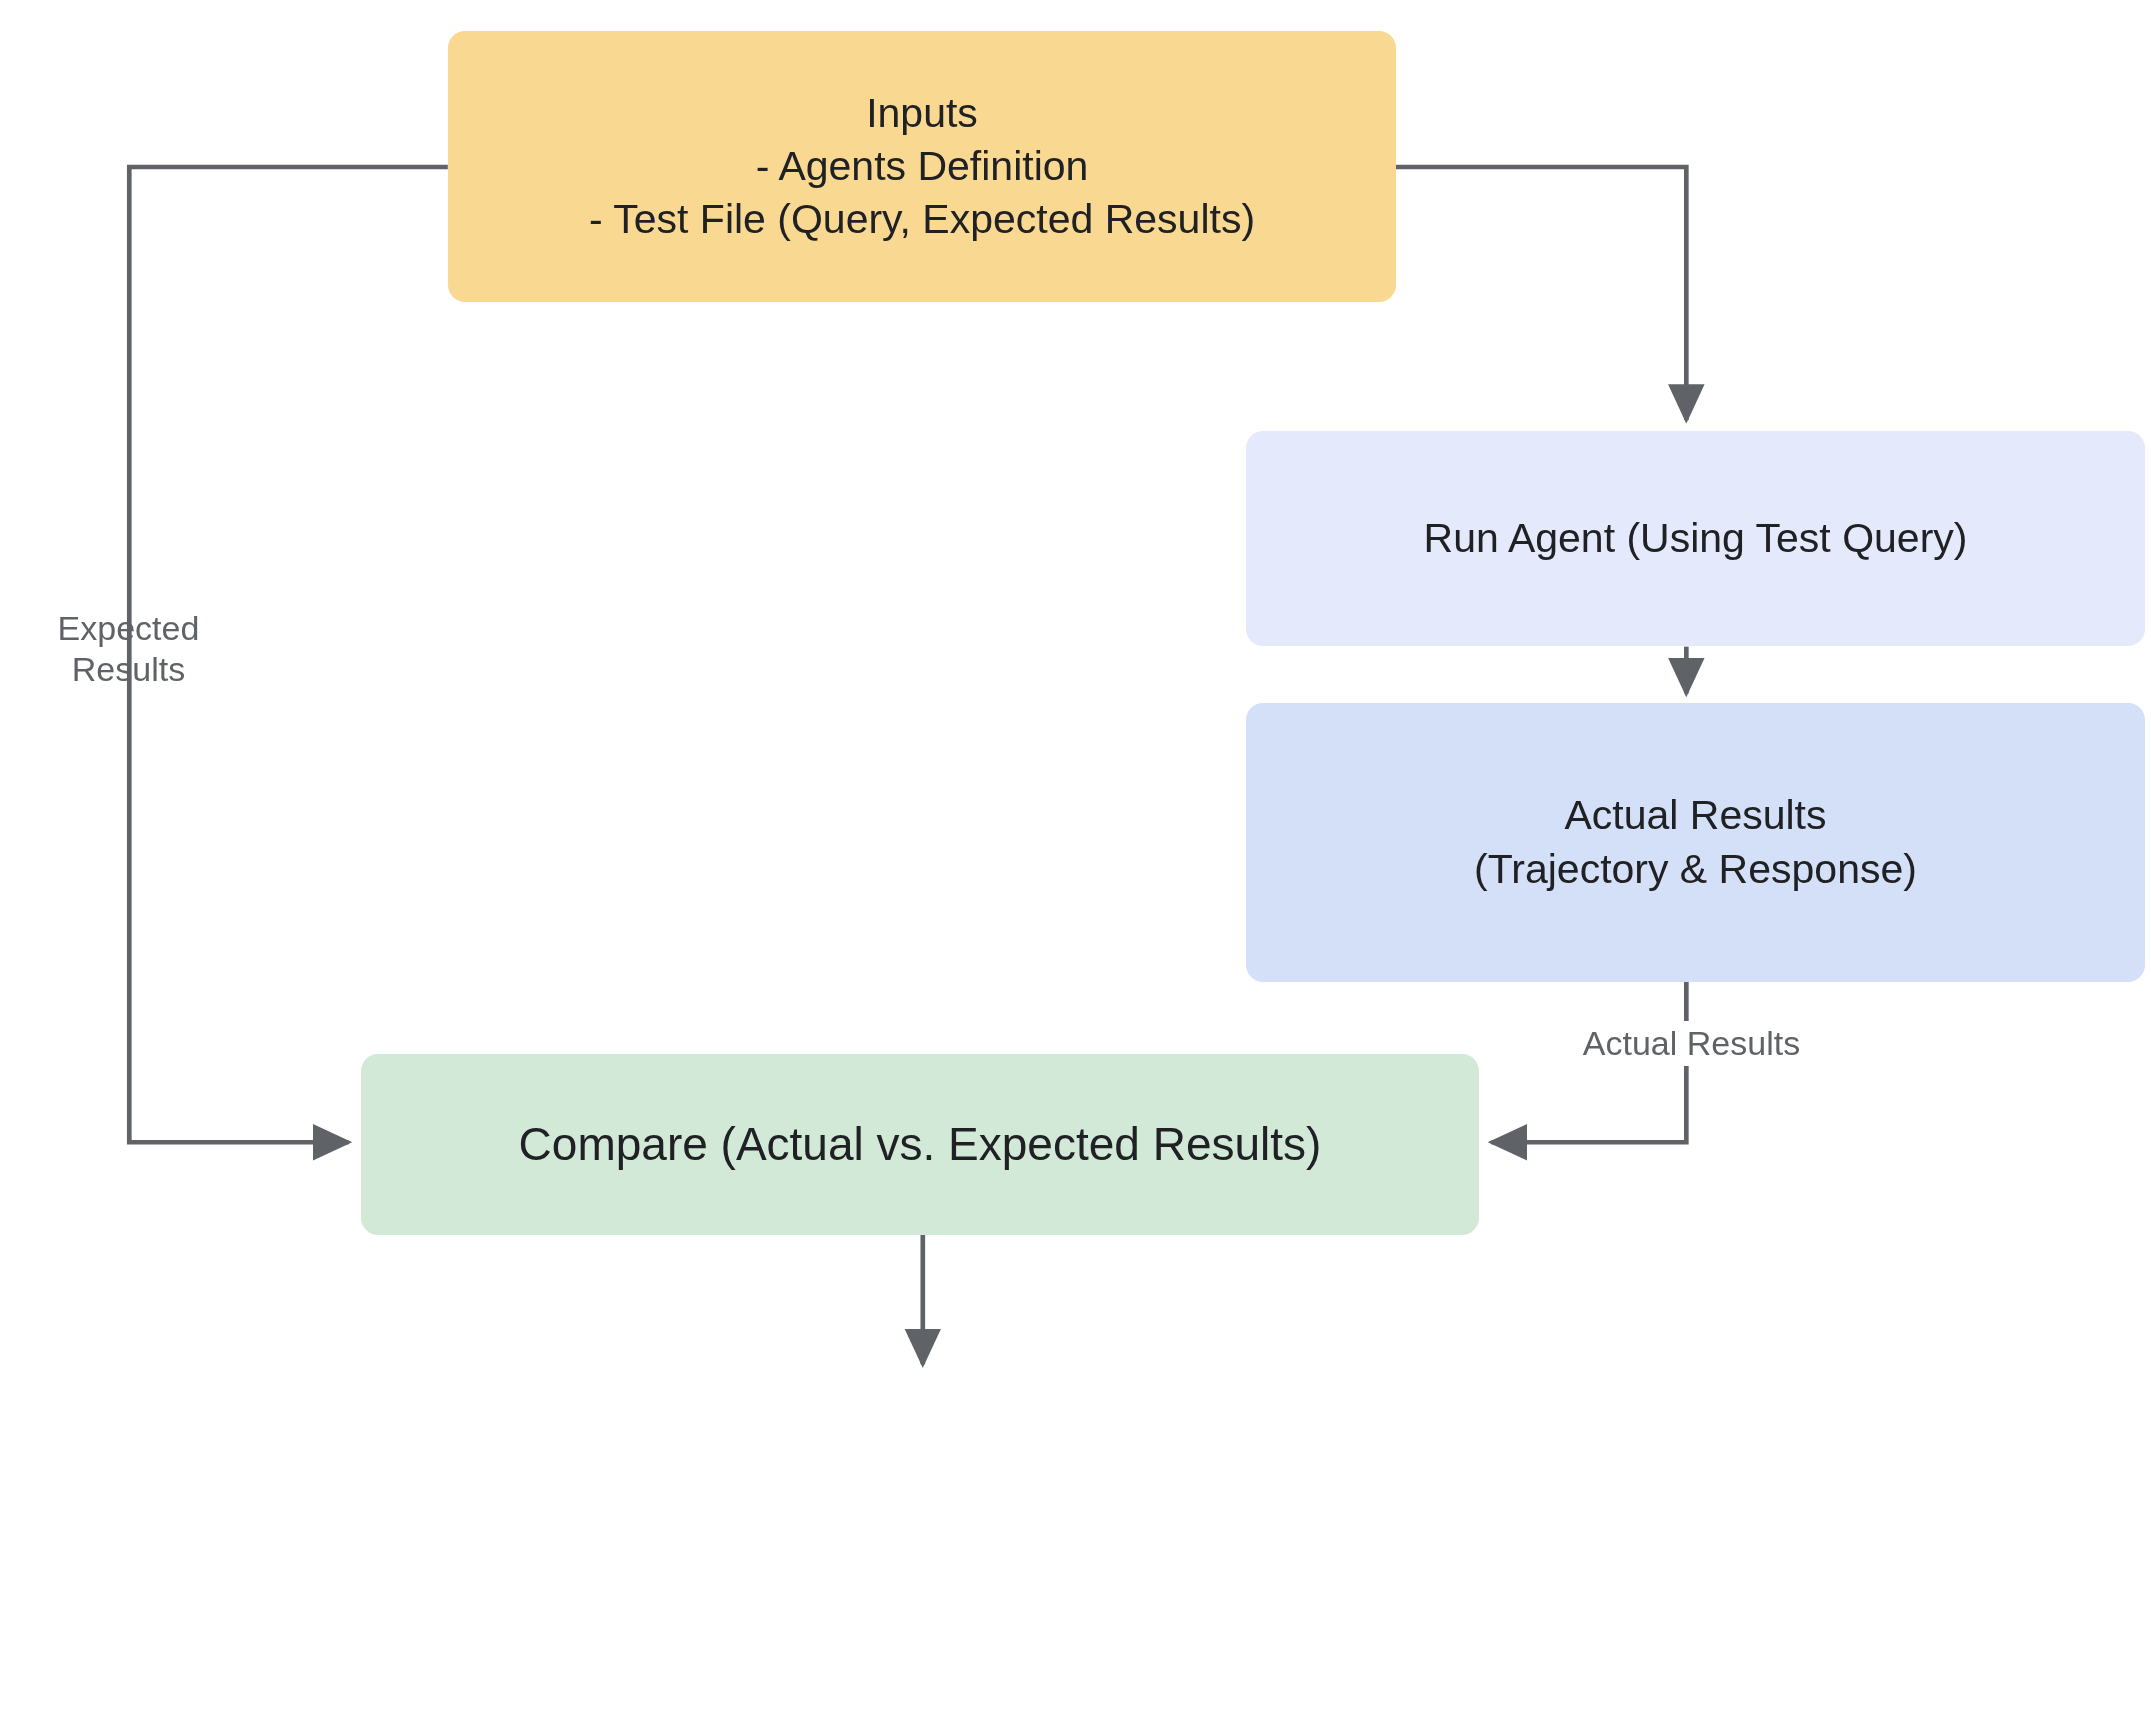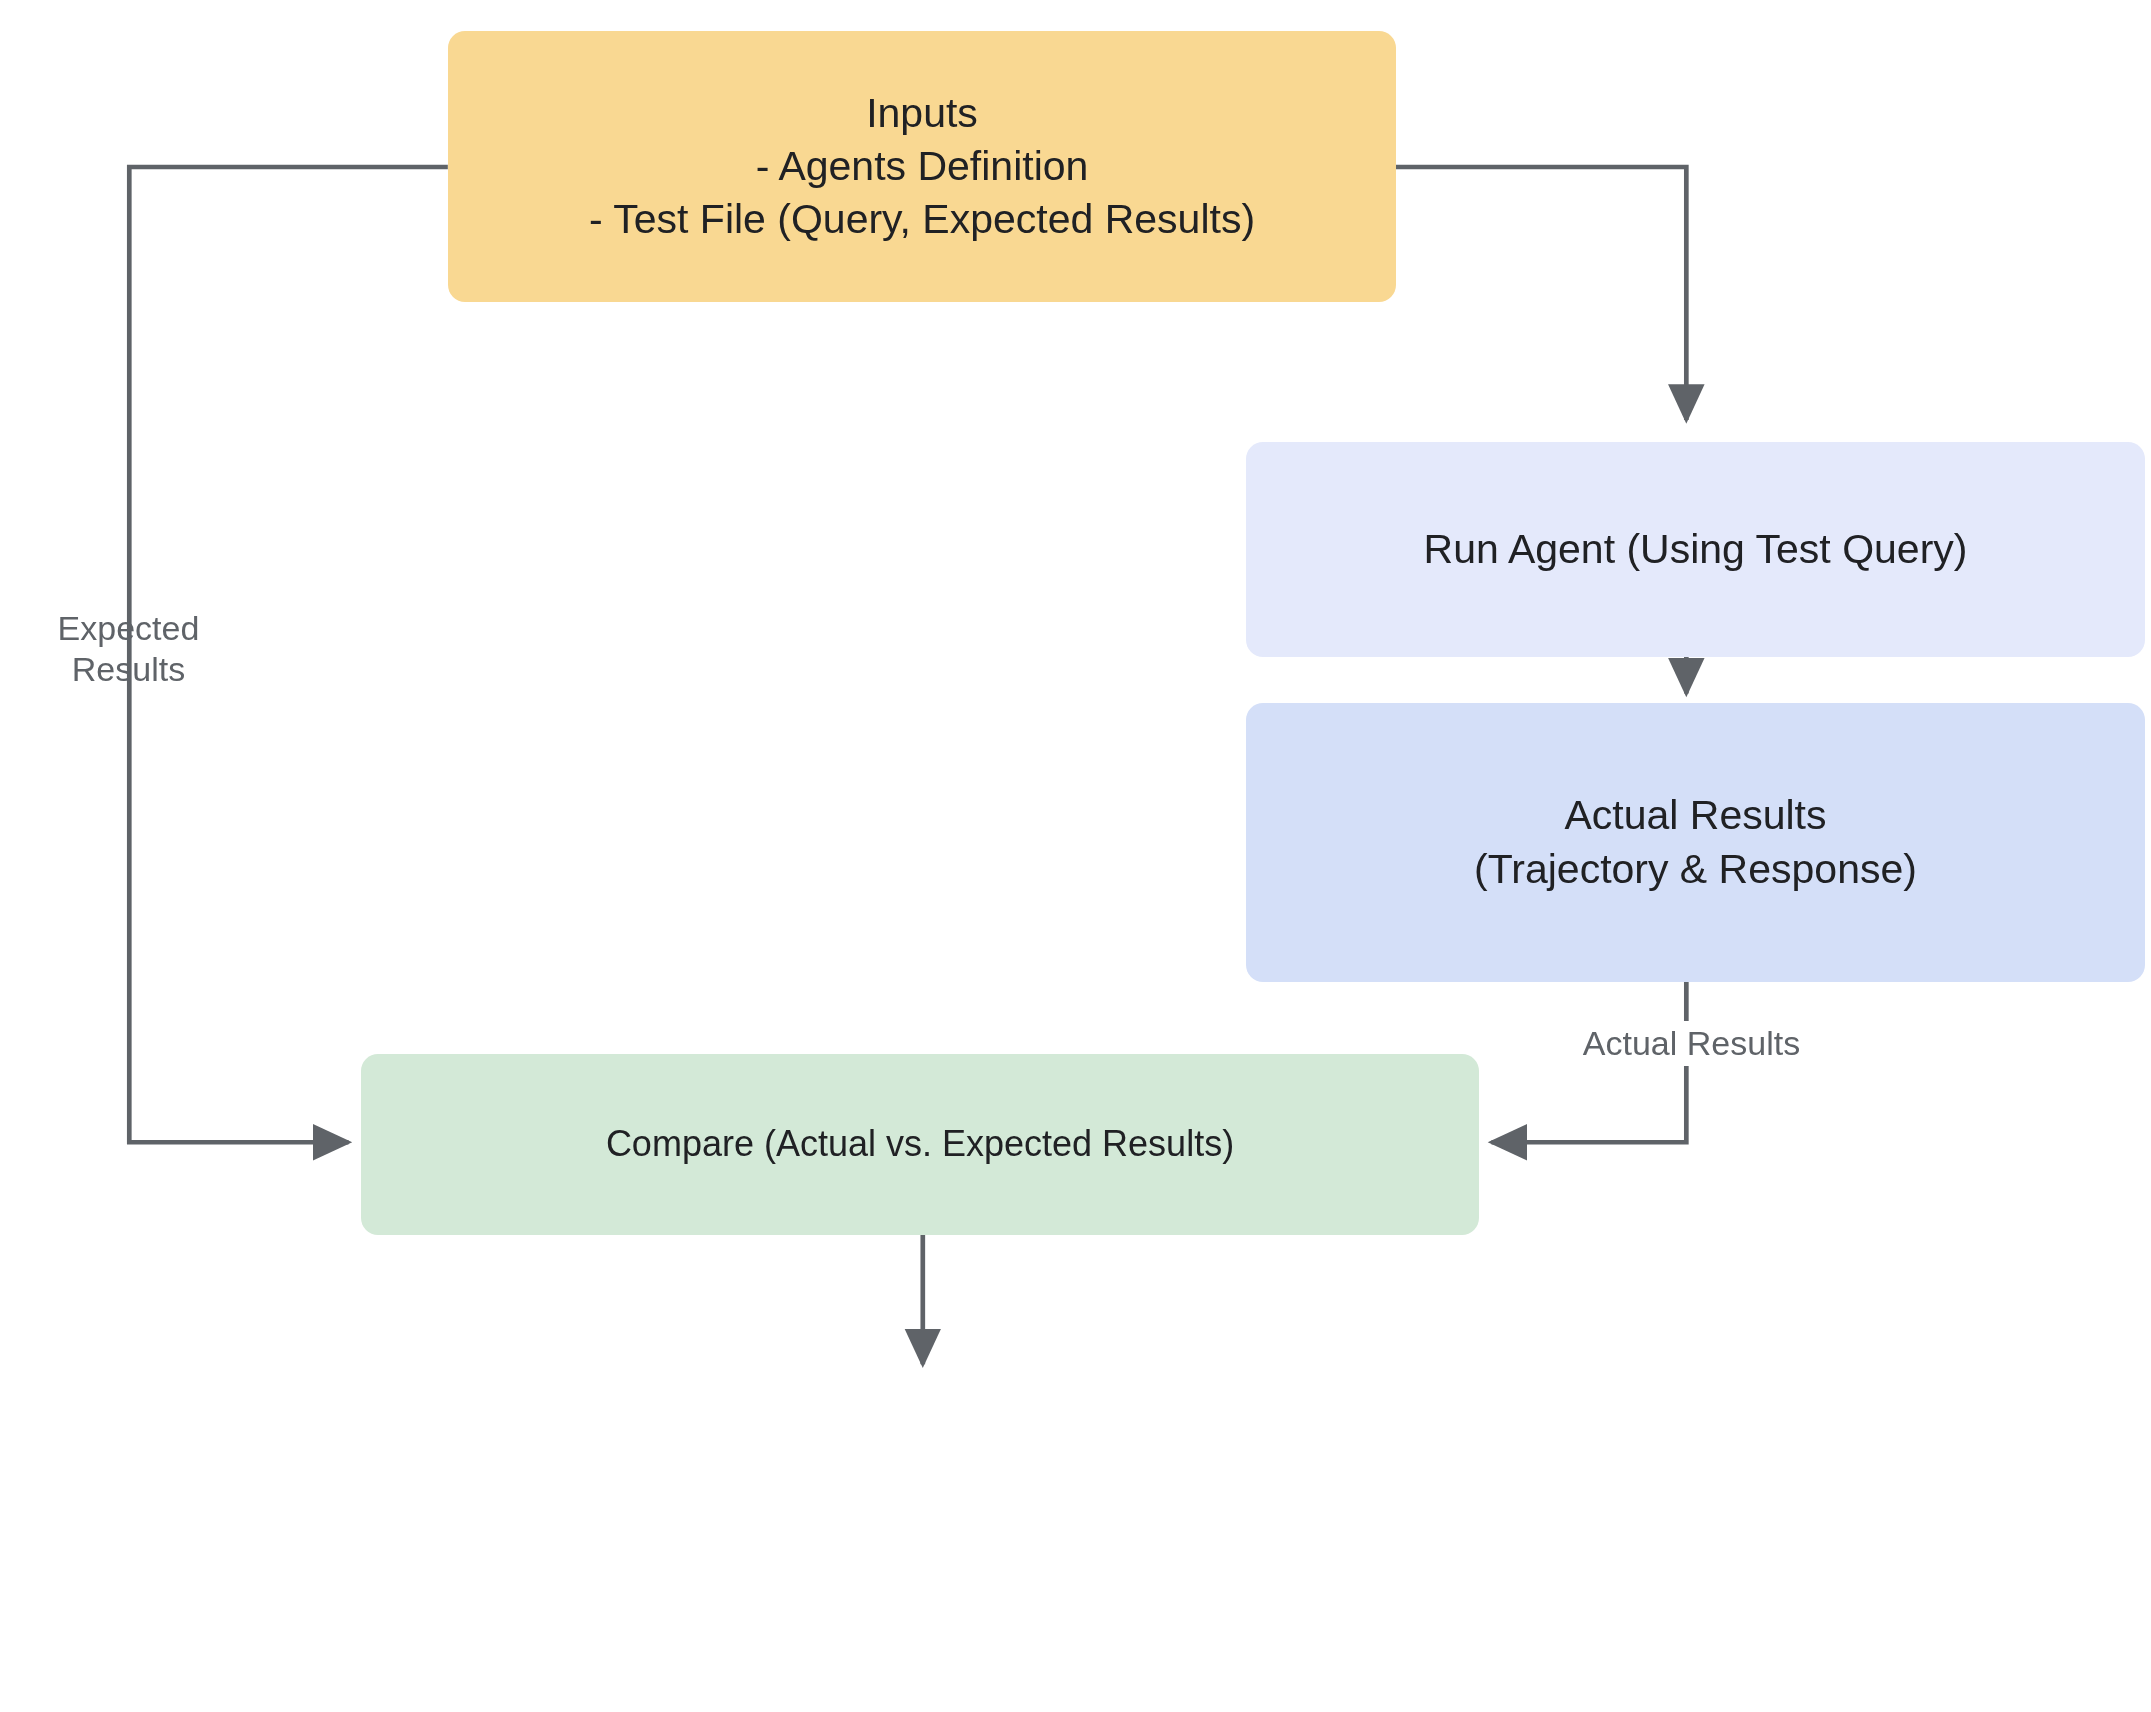--- a/index.html
+++ b/index.html
@@ -47,31 +47,30 @@
   
   #node-inputs {
     left: 448px;  top: 31px;
     width: 948px; height: 271px;
     font-size: 41px;
   }
   #node-run-agent {
     left: 1246px; top: 431px;
     width: 899px;  height: 215px;
     font-size: 41px;
-    margin-top: 11px;
   }
   #node-actual-results {
     left: 1246px; top: 703px;
     width: 899px;  height: 279px;
     font-size: 41px;
   }
   #node-compare {
     left: 361px;  top: 1054px;
     width: 1118px; height: 181px;
-    font-size: 36px;
+    font-size: 46px;
   }
   #node-evaluation-report {
     left: 761px;  top: 1373px;
     width: 324px;  height: 324px;
     font-size: 39px;
     padding: 0 24px;
   }
 
   
   .edge-label {

